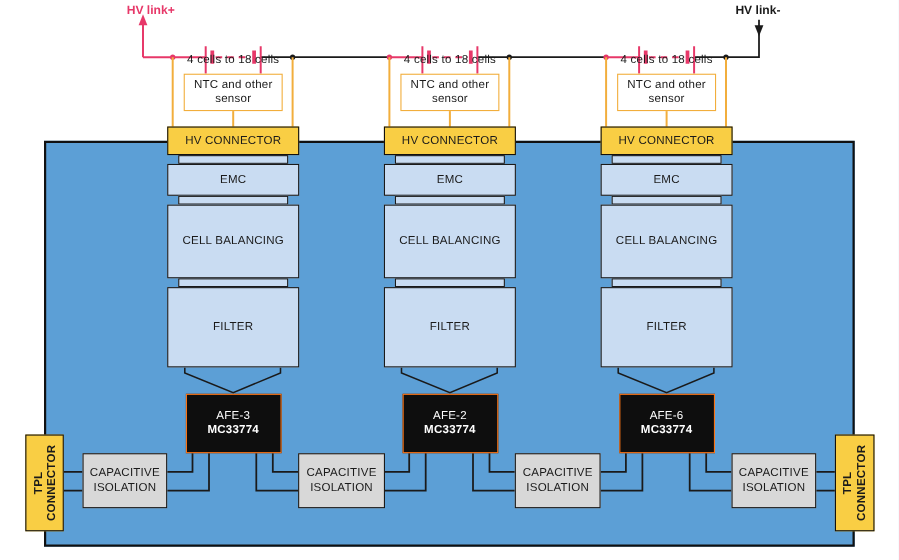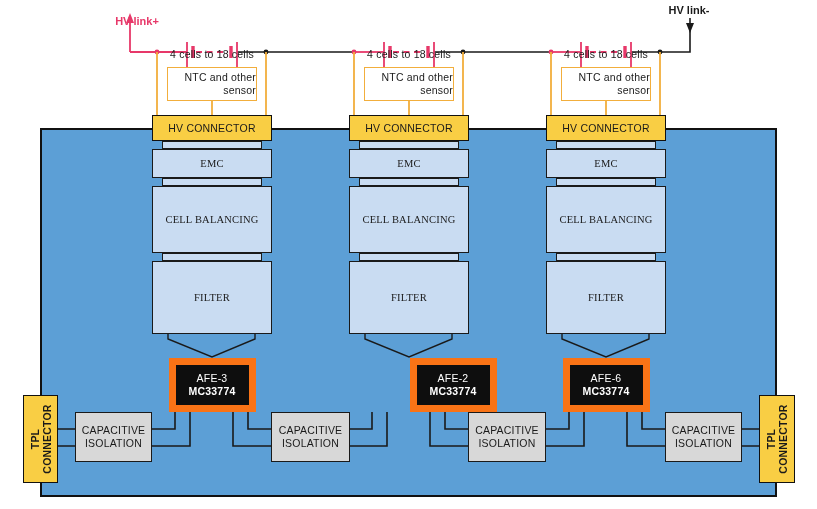--- a/index.html
+++ b/index.html
@@ -20,26 +20,26 @@
   .wo{stroke:var(--orange);stroke-width:1.8;fill:none;}
   .fp{fill:var(--pink);stroke:none;}
   .fb{fill:#1a1a1a;stroke:none;}
   .dp{fill:var(--pink);}
   .db{fill:#1a1a1a;}
   .box{
     position:absolute;box-sizing:border-box;z-index:10;
     display:flex;align-items:center;justify-content:center;flex-direction:column;
     text-align:center;font-size:10.5px;line-height:13px;letter-spacing:.2px;
   }
-  .blue{background:var(--boxblue);border:1.4px solid #1a1a1a;font-family:Liberation Serif, serif;}
+  .blue{background:var(--boxblue);border:1.4px solid #1a1a1a;}
   .strip{background:var(--boxblue);border:1px solid #1a1a1a;}
   .yellow{background:var(--yellow);border:1.8px solid #111;font-weight:400;}
-  .blackbox{background:var(--blackbox);color:#fff;border:7px solid #f97316;text-align:center;}
+  .blackbox{background:var(--blackbox);color:#fff;border:1px solid #f97316;text-align:center;}
   .graybox{background:var(--gray);border:1.5px solid #1a1a1a;}
-  .ntc{background:#fff;border:1.8px solid var(--orange);align-items:flex-end;}
+  .ntc{background:#fff;border:1.8px solid var(--orange);}
   .plain{background:transparent;border:none;margin-top:19px;}
   .hvlab{position:absolute;z-index:10;font-size:11px;font-weight:700;white-space:nowrap;transform:translateX(-50%);}
   .pinktext{color:var(--pink);}
   .afe-part{font-weight:700;}
   .tplbox{position:absolute;box-sizing:border-box;z-index:12;background:var(--yellow);border:1.8px solid #111;}
   .tpllab{
     position:absolute;left:50%;top:50%;width:86px;
     transform:translate(-50%,-50%) rotate(-90deg);
     text-align:center;font-size:10.5px;font-weight:700;line-height:12px;letter-spacing:.2px;
   }
@@ -93,21 +93,21 @@
         <path class="wb" d="M152,429H175V412M152,446H190V412"></path>
         <path class="wb" d="M233,412V446H271M248,412V429H271"></path>
         <path class="wb" d="M350,429H372V412M350,446H387V412"></path>
         <path class="wb" d="M430,412V446H468M445,412V429H468"></path>
         <path class="wb" d="M546,429H569V412M546,446H584V412"></path>
         <path class="wb" d="M627,412V446H665M642,412V429H665"></path>
         <path class="wb" d="M742,429H759M742,446H759"></path>
       </g>
     </svg>
 
-  <div class="hvlab pinktext" style="left:137px;top:15px;">HV link+</div>
+  <div class="hvlab pinktext" style="left:137px;top:4px;">HV link+</div>
   <div class="hvlab" style="left:689px;top:4px;">HV link-</div>
 
   <div class="box plain" style="left: 137px; top: 28px; width: 150px; height: 14px;">4 cells to 18 cells</div>
   <div class="box ntc" style="left: 167px; top: 67px; width: 90px; height: 34px;">
     <span>NTC and other</span>
     <span>sensor</span>
   </div>
   <div class="box yellow" style="left: 152px; top: 115px; width: 120px; height: 26px;">HV CONNECTOR</div>
   <div class="box strip" style="left: 162px; top: 141px; width: 100px; height: 8px;"></div>
   <div class="box blue" style="left: 152px; top: 149px; width: 120px; height: 29px;">EMC</div>
@@ -125,21 +125,21 @@
     <span>NTC and other</span>
     <span>sensor</span>
   </div>
   <div class="box yellow" style="left: 349px; top: 115px; width: 120px; height: 26px;">HV CONNECTOR</div>
   <div class="box strip" style="left: 359px; top: 141px; width: 100px; height: 8px;"></div>
   <div class="box blue" style="left: 349px; top: 149px; width: 120px; height: 29px;">EMC</div>
   <div class="box strip" style="left: 359px; top: 178px; width: 100px; height: 8px;"></div>
   <div class="box blue" style="left: 349px; top: 186px; width: 120px; height: 67px;">CELL BALANCING</div>
   <div class="box strip" style="left: 359px; top: 253px; width: 100px; height: 8px;"></div>
   <div class="box blue" style="left: 349px; top: 261px; width: 120px; height: 73px;">FILTER</div>
-  <div class="box blackbox" style="left: 365.5px; top: 358px; width: 87px; height: 54px; margin-left: 44px;">
+  <div class="box blackbox" style="left: 365.5px; top: 358px; width: 87px; height: 54px;">
     <span>AFE-2</span>
     <span class="afe-part">MC33774</span>
   </div>
 
   <div class="box plain" style="left: 531px; top: 28px; width: 150px; height: 14px;">4 cells to 18 cells</div>
   <div class="box ntc" style="left: 561px; top: 67px; width: 90px; height: 34px;">
     <span>NTC and other</span>
     <span>sensor</span>
   </div>
   <div class="box yellow" style="left: 546px; top: 115px; width: 120px; height: 26px;">HV CONNECTOR</div>

